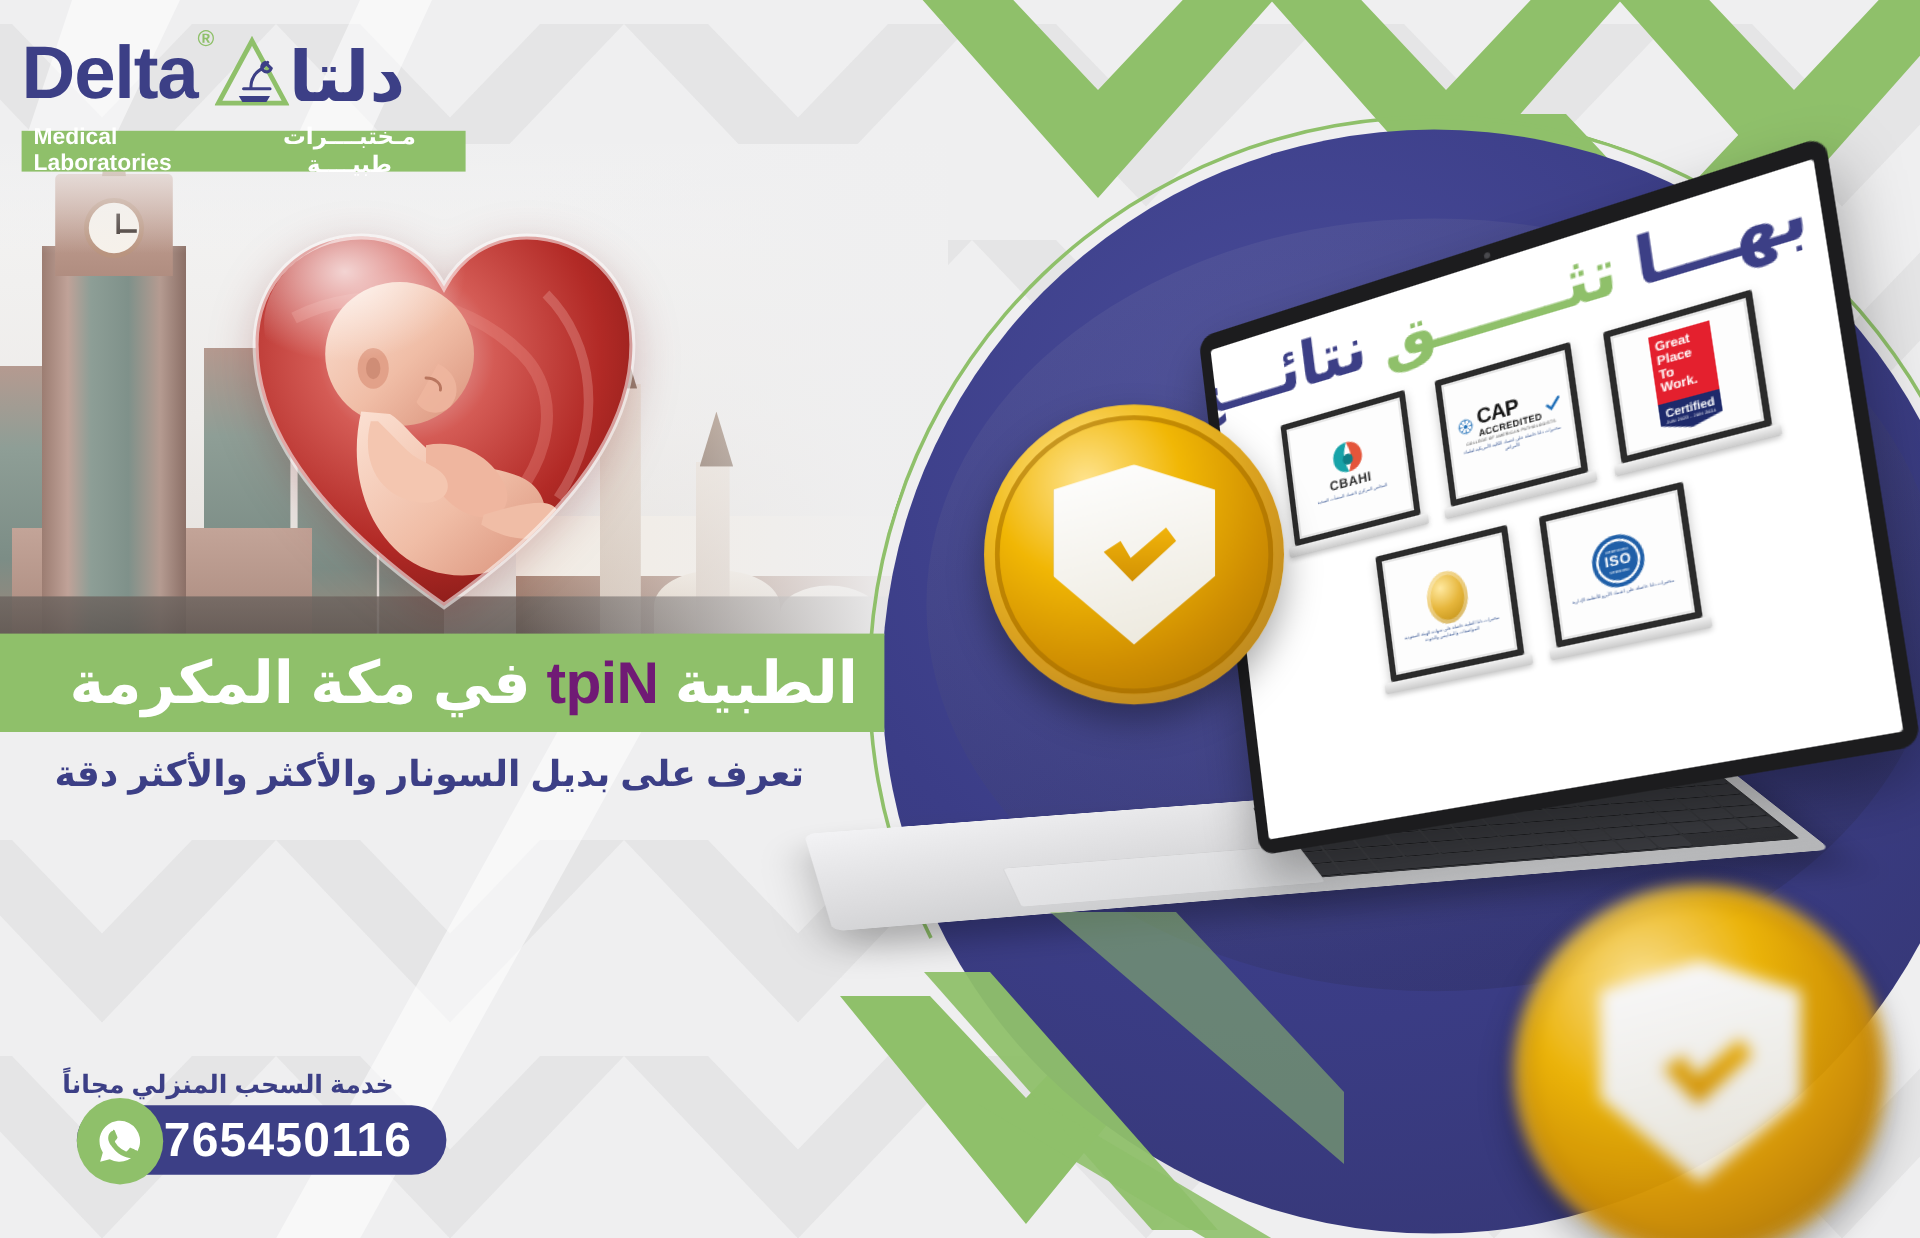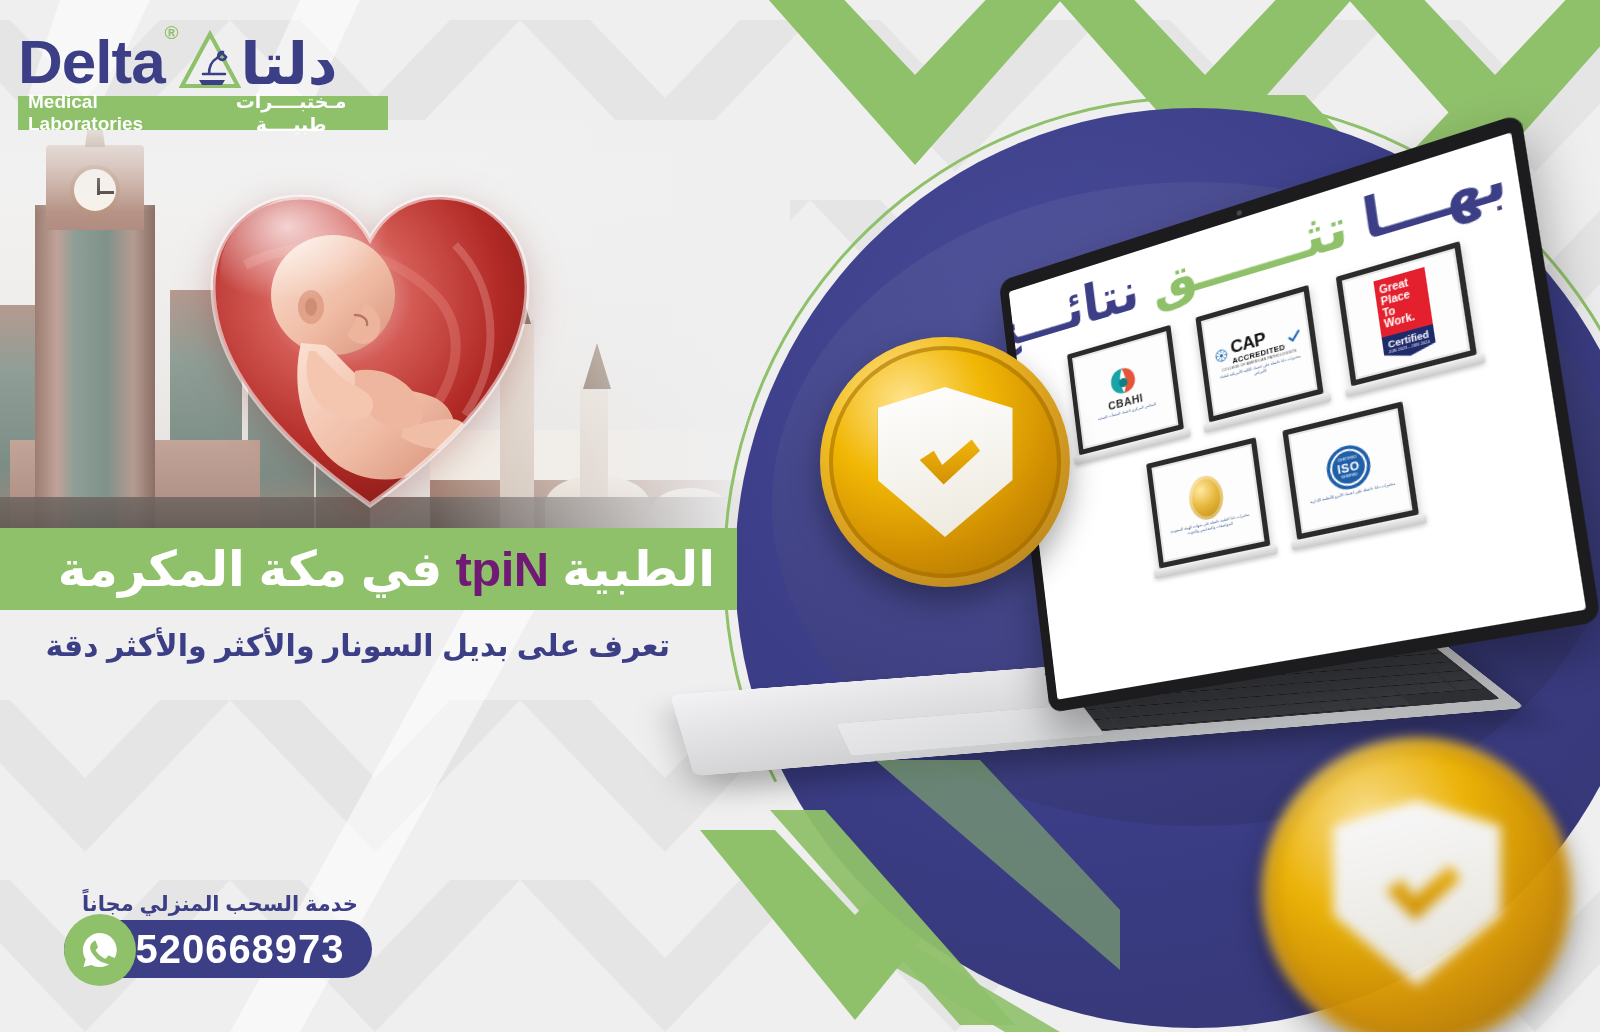--- a/index.html
+++ b/index.html
@@ -96,31 +96,31 @@
   .logo{ position:absolute; left:18px; top:18px; width:370px; }
   .logo-row{ display:flex; align-items:flex-end; height:74px; }
   .logo-delta{ font-size:62px; font-weight:bold; color:#3c3f86; line-height:.95;
     letter-spacing:-1px; font-family:"Liberation Sans",sans-serif; }
   .logo-reg{ font-size:19px; color:#8fc06a; font-weight:bold; align-self:flex-start;
     margin-top:4px; }
   .logo-mark{ width:62px; height:62px; position:relative; }
   .logo-ar{ font-size:58px; font-weight:bold; color:#3c3f86; line-height:.95;
     direction:rtl; font-family:"DejaVu Sans",sans-serif; }
   .logo-band{
-    margin-top:4px; background:#8fc06a; height:34px; width:100%;
+    margin-top:17px; background:#8fc06a; height:34px; width:100%;
     display:flex; align-items:center; justify-content:space-between;
     padding:0 10px; color:#fff;
   }
   .logo-band-en{ font-size:19px; font-weight:bold; }
   .logo-band-ar{ font-size:19px; font-weight:bold; direction:rtl;text-align:center; }
 
   
   .contact{ position:absolute; left:22px; top:892px; width:350px; }
   .contact-note{
-    direction:rtl; font-size:21px; font-weight:bold;
+    text-align:center; direction:rtl; font-size:21px; font-weight:bold;
     color:#3c3f86; margin-bottom:4px; padding-right:14px;
   }
   .contact-pill{
     position:relative; height:58px; margin-left:42px;
     background:#3c3f86; border-radius:29px;
     display:flex; align-items:center; justify-content:center;
     padding-left:44px;
   }
   .contact-phone{ color:#fff; font-size:40px; font-weight:bold; letter-spacing:1px; }
   .wa-badge{
@@ -637,21 +637,21 @@
           <path d="M16 3 C8.8 3 3 8.8 3 16 c0 2.6 .8 5 2.1 7.1 L3.4 29 l6.1-1.6 A13 13 0 1 0 16 3 Z" fill="#ffffff"></path>
           <path d="M11.4 9.6 c-.4 0-.9 .1-1.3 .6 -.5 .5-1.6 1.6-1.6 3.8 0 2.3 1.6 4.5 1.9 4.8
                    .2 .3 3.2 5 7.9 6.8 3.9 1.5 4.7 1.2 5.5 1.1 .9-.1 2.8-1.1 3.2-2.2
                    .4-1.1 .4-2 .3-2.2 -.1-.2-.4-.3-.9-.5 -.5-.2-2.8-1.4-3.3-1.5
                    -.4-.2-.8-.2-1.1 .2 -.3 .5-1.2 1.5-1.5 1.8 -.3 .3-.5 .4-1 .1
                    -.5-.2-2-.8-3.9-2.5 -1.4-1.3-2.4-2.8-2.7-3.3 -.3-.5 0-.7 .2-1
                    .2-.2 .5-.5 .7-.8 .2-.3 .3-.5 .5-.8 .2-.3 .1-.6 0-.8
                    -.1-.2-1.1-2.6-1.5-3.6 -.4-.9-.8-.8-1.1-.8 Z" fill="#8fc06a"></path>
         </svg>
       </span>
-      <span class="contact-phone">520668973</span>
+      <span class="contact-phone">765450116</span>
     </div>
   </div>
 
   <svg style="position:absolute;left:620px;top:760px;width:500px;height:272px;pointer-events:none;" viewBox="0 0 500 272">
     <g fill="#8fc06a">
       <path d="M150,50 L205,50 L395,265 L340,265 Z" opacity=".95"></path>
       <path d="M195,160 L250,160 L440,272 L385,272 Z" opacity=".9"></path>
       <path d="M255,0 L360,0 L500,150 L500,210 Z" opacity=".55"></path>
     </g>
   </svg>

